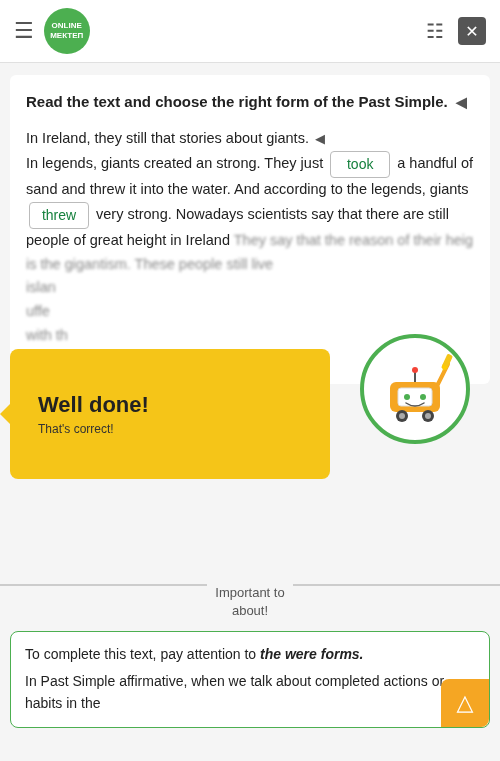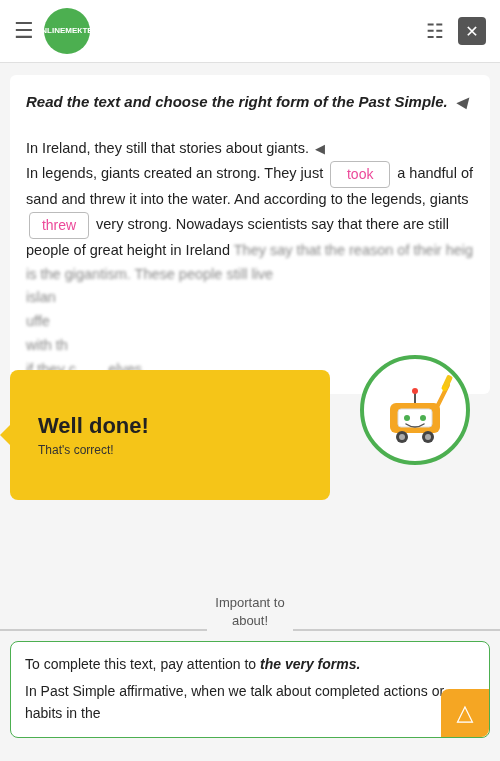--- a/index.html
+++ b/index.html
@@ -30,20 +30,21 @@
     .hamburger-icon {
       font-size: 22px;
       color: #555;
     }
     .logo-circle {
       width: 46px;
       height: 46px;
       background: #4caf50;
       border-radius: 50%;
       display: flex;
+      flex-direction: column;
       align-items: center;
       justify-content: center;
       color: white;
       font-size: 8px;
       font-weight: bold;
       line-height: 1.2;
       text-align: center;
     }
     .header-icons {
       display: flex;
@@ -72,24 +73,23 @@
     .main-content {
       background: #fff;
       margin: 12px 10px;
       border-radius: 6px;
       padding: 16px 16px 12px 16px;
     }
 
     .instruction {
       font-size: 15px;
       font-weight: bold;
-      margin-bottom: 24px;
+      margin-bottom: 14px;
       line-height: 1.4;
       color: #222;
-      font-style: italic;
     }
     .instruction .audio-icon {
       color: #555;
       font-size: 14px;
       margin-left: 4px;
     }
 
     .text-body {
       font-size: 14.5px;
       line-height: 1.65;
@@ -100,40 +100,40 @@
       font-size: 13px;
       margin-left: 2px;
     }
     .inline-answer {
       display: inline-block;
       border: 1.5px solid #bbb;
       border-radius: 4px;
       padding: 1px 10px;
       font-size: 14px;
       background: #fff;
-      color: #ec4899;
+      color: #15803d;
       min-width: 60px;
       text-align: center;
       vertical-align: middle;
       margin: 0 3px;
     }
 
     
     .blurred-text {
       color: #888;
       filter: blur(1.5px);
       user-select: none;
     }
 
     
     .well-done-overlay {
       position: absolute;
       left: 0;
       right: 0;
-      top: 345px;
+      top: 324px;
       height: 180px;
       z-index: 10;
       display: flex;
       align-items: center;
     }
     .well-done-bg {
       background: #f5c518;
       width: 320px;
       height: 130px;
       border-radius: 8px;
@@ -182,21 +182,21 @@
       display: flex;
       align-items: center;
       justify-content: center;
       overflow: hidden;
       position: relative;
     }
 
     
     .divider-section {
       display: flex;
-      align-items: flex-end;
+      align-items: flex-start;
       justify-content: center;
       margin: 16px 0 10px 0;
       gap: 8px;
     }
     .divider-line {
       flex: 1;
       height: 1.5px;
       background: #ccc;
     }
     .divider-label {
@@ -332,19 +332,19 @@
   <div class="divider-line"></div>
   <div class="divider-label">
     <span>Important to</span><br>
     <span>about!</span>
   </div>
   <div class="divider-line"></div>
 </div>
 
 <div class="info-box" style="position:relative;">
   <p>
-    <span>To complete this text, pay attention to </span><em><strong>the very forms.</strong></em>
+    <span>To complete this text, pay attention to </span><em><strong>the were forms.</strong></em>
   </p>
   <p style="margin-top:6px;">
     <span>In Past Simple affirmative, when we talk about completed actions or habits in the</span>
   </p>
   <button class="warning-btn">△</button>
 </div>
 
 </body></html>

